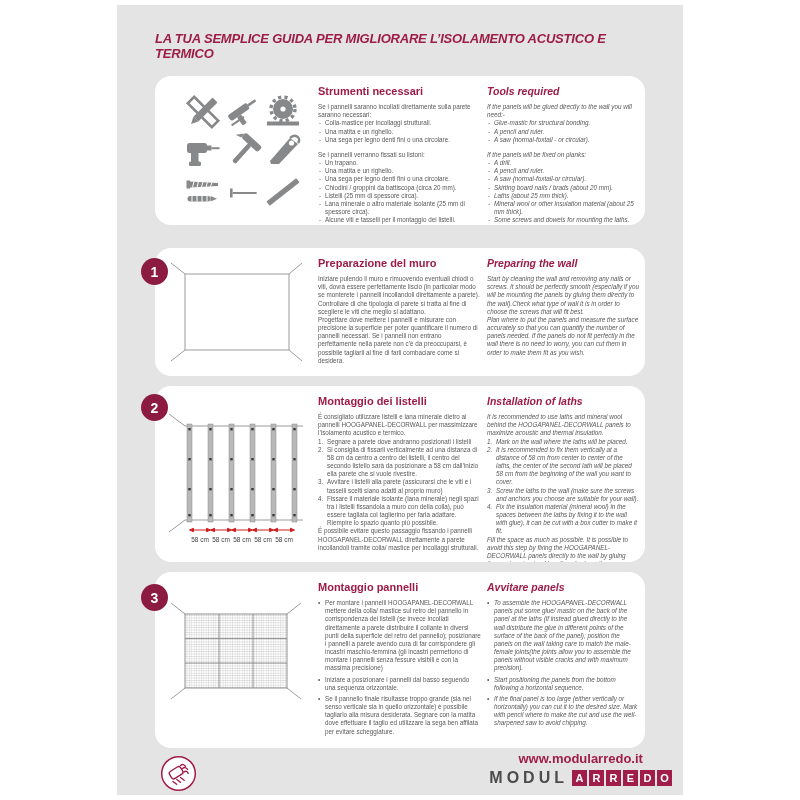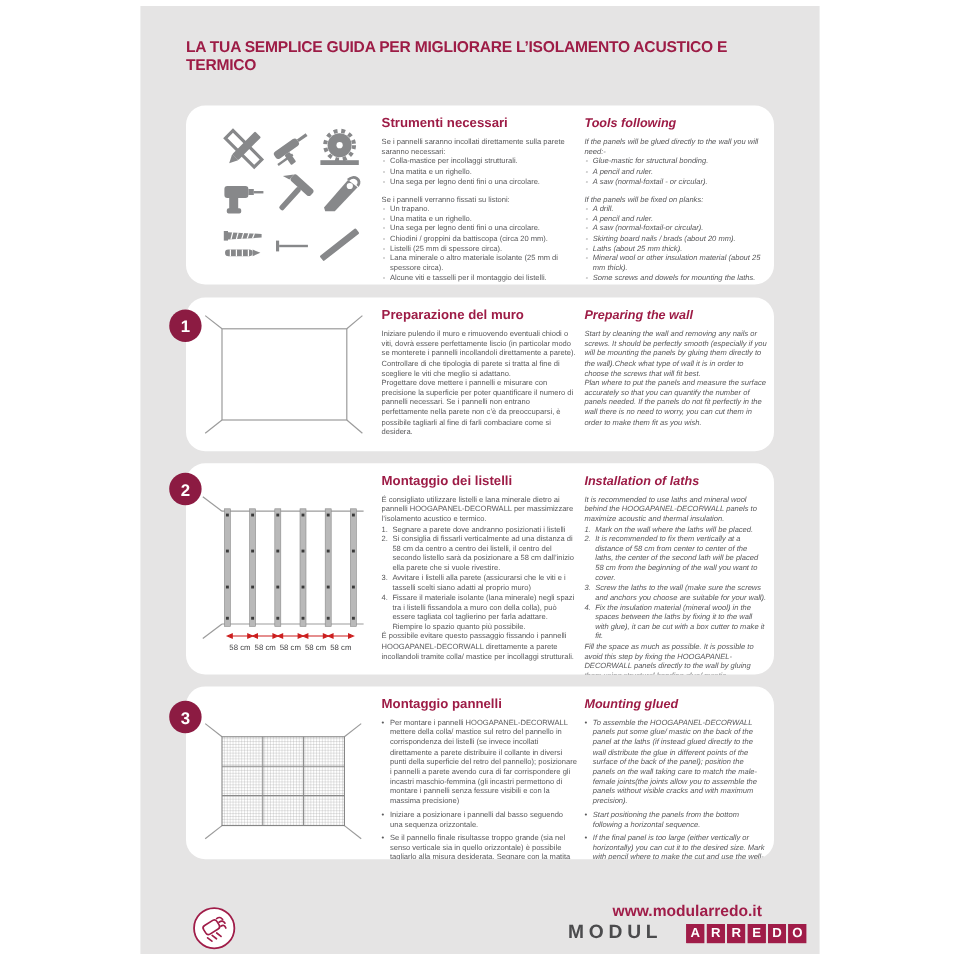--- a/index.html
+++ b/index.html
@@ -1,27 +1,27 @@
 <!DOCTYPE html>
 <html><head>
 <meta charset="utf-8">
 <style>
   * { margin:0; padding:0; box-sizing:border-box; }
   html,body { width:800px; height:800px; background:#ffffff; font-family:"Liberation Sans", sans-serif; }
   .canvas { position:relative; width:800px; height:800px; background:#ffffff; overflow:hidden; }
   .page { position:absolute; left:117px; top:5px; width:566px; height:790px; background:#e5e4e4; }
 
-  .doc-title { position:absolute; left:155px; top:31px; width:500px; font-size:13px; font-weight:bold; color:#9d1c46; letter-spacing:-0.2px; }
+  .doc-title { position:absolute; left:155px; top:31px; width:500px; font-size:13px; font-weight:bold; color:#9d1c46; letter-spacing:-0.2px;font-style:italic; }
   .doc-subtitle { position:absolute; left:155px; top:48px; width:500px; font-size:11.5px; color:#3f3f41; }
 
   .card { position:absolute; left:155px; width:490px; background:#ffffff; border-radius:16px; overflow:hidden; }
-  #card-tools { top:88px; height:149px;padding-left:31px; }
+  #card-tools { top:76px; height:149px;padding-left:31px; }
   #card-s1 { top:248px; height:128px; }
   #card-s2 { top:386px; height:176px; }
-  #card-s3 { top:572px; height:144px; }
+  #card-s3 { top:572px; height:176px; }
 
   .col-it { position:absolute; left:163px; top:9px; width:163px; }
   .col-en { position:absolute; left:332px; top:9px; width:152px; font-style:italic; }
   .h-it { color:#9d1c46; font-size:11px; font-weight:bold; margin-bottom:6px; }
   .h-en { color:#9d1c46; font-size:10.5px; font-weight:bold; font-style:italic; margin-bottom:6px; }
   .body-text { font-size:6.3px; line-height:1.3; color:#58585a; }
   .tli { position:relative; padding-left:7px; }
   .tli::before { content:"-"; position:absolute; left:1px; }
   .nli { display:flex; }
   .nli .n { flex:0 0 9px; }
@@ -43,21 +43,21 @@
   #diagram-mesh { left:10px; top:24px; }
 
   .footer-care { position:absolute; left:160px; top:755px; display:flex; align-items:flex-start; }
   .care-texts { margin-left:10px; padding-top:7px; }
   .care-bold { font-size:7.2px; font-weight:bold; color:#4c4c4e; letter-spacing:0.2px; }
   .care-italic { font-size:6.8px; font-style:italic; color:#6a6a6c; margin-top:2px; }
 
   .footer-brand { position:absolute; right:128px; top:751px; text-align:center; }
   .website { font-size:13px; font-weight:bold; color:#a01d49; }
   .logo { display:flex; align-items:center; justify-content:flex-end; margin-top:3px; }
-  .logo-modul { font-size:16px; font-weight:bold; letter-spacing:4px; color:#4b4b4d; margin-right:20px; }
+  .logo-modul { font-size:16px; font-weight:bold; letter-spacing:4px; color:#4b4b4d; margin-right:4px; }
   .logo-arredo { display:flex; gap:2px; }
   .logo-letter { width:15px; height:16px; background:#a01d49; color:#ffffff; font-weight:bold; font-size:11px; display:flex; align-items:center; justify-content:center; box-shadow: inset 0 0 0 1px #a01d49, inset 0 0 0 2px #a01d49; }
 
   svg text { font-family:"Liberation Sans", sans-serif; }
 </style>
 </head>
 <body>
 
 <div class="canvas">
   <div class="page"></div>
@@ -169,21 +169,21 @@
         <div class="tli">Una matita e un righello.</div>
         <div class="tli">Una sega per legno denti fini o una circolare.</div>
         <div class="tli">Chiodini / groppini da battiscopa (circa 20 mm).</div>
         <div class="tli">Listelli (25 mm di spessore circa).</div>
         <div class="tli">Lana minerale o altro materiale isolante (25 mm di spessore circa).</div>
         <div class="tli">Alcune viti e tasselli per il montaggio dei listelli.</div>
       </div>
     </div>
 
     <div class="col-en">
-      <div class="h-en">Tools following</div>
+      <div class="h-en">Tools required</div>
       <div class="body-text">
         <div>If the panels will be glued directly to the wall you will need:-</div>
         <div class="tli">Glue-mastic for structural bonding.</div>
         <div class="tli">A pencil and ruler.</div>
         <div class="tli">A saw (normal-foxtail - or circular).</div>
         <div style="height:7px"></div>
         <div>If the panels will be fixed on planks:</div>
         <div class="tli">A drill.</div>
         <div class="tli">A pencil and ruler.</div>
         <div class="tli">A saw (normal-foxtail-or circular).</div>
@@ -359,21 +359,21 @@
     </svg>
     <div class="col-it">
       <div class="h-it">Montaggio pannelli</div>
       <div class="body-text">
         <div class="bli">Per montare i pannelli HOOGAPANEL-DECORWALL mettere della colla/ mastice sul retro del pannello in corrispondenza dei listelli (se invece incollati direttamente a parete distribuire il collante in diversi punti della superficie del retro del pannello); posizionare i pannelli a parete avendo cura di far corrispondere gli incastri maschio-femmina (gli incastri permettono di montare i pannelli senza fessure visibili e con la massima precisione)</div>
         <div class="bli">Iniziare a posizionare i pannelli dal basso seguendo una sequenza orizzontale.</div>
         <div class="bli">Se il pannello finale risultasse troppo grande (sia nel senso verticale sia in quello orizzontale) è possibile tagliarlo alla misura desiderata. Segnare con la matita dove effettuare il taglio ed utilizzare la sega ben affilata per evitare scheggiature.</div>
       </div>
     </div>
     <div class="col-en">
-      <div class="h-en">Mounting glued</div>
+      <div class="h-en">Avvitare panels</div>
       <div class="body-text">
         <div class="bli">To assemble the HOOGAPANEL-DECORWALL panels put some glue/ mastic on the back of the panel at the laths (if instead glued directly to the wall distribute the glue in different points of the surface of the back of the panel); position the panels on the wall taking care to match the male-female joints(the joints allow you to assemble the panels without visible cracks and with maximum precision).</div>
         <div class="bli">Start positioning the panels from the bottom following a horizontal sequence.</div>
         <div class="bli">If the final panel is too large (either vertically or horizontally) you can cut it to the desired size. Mark with pencil where to make the cut and use the well-sharpened saw to avoid chipping.</div>
       </div>
     </div>
   </div>
 
   <div class="num-circle" id="circle-1">1</div>
   <div class="num-circle" id="circle-2">2</div>

